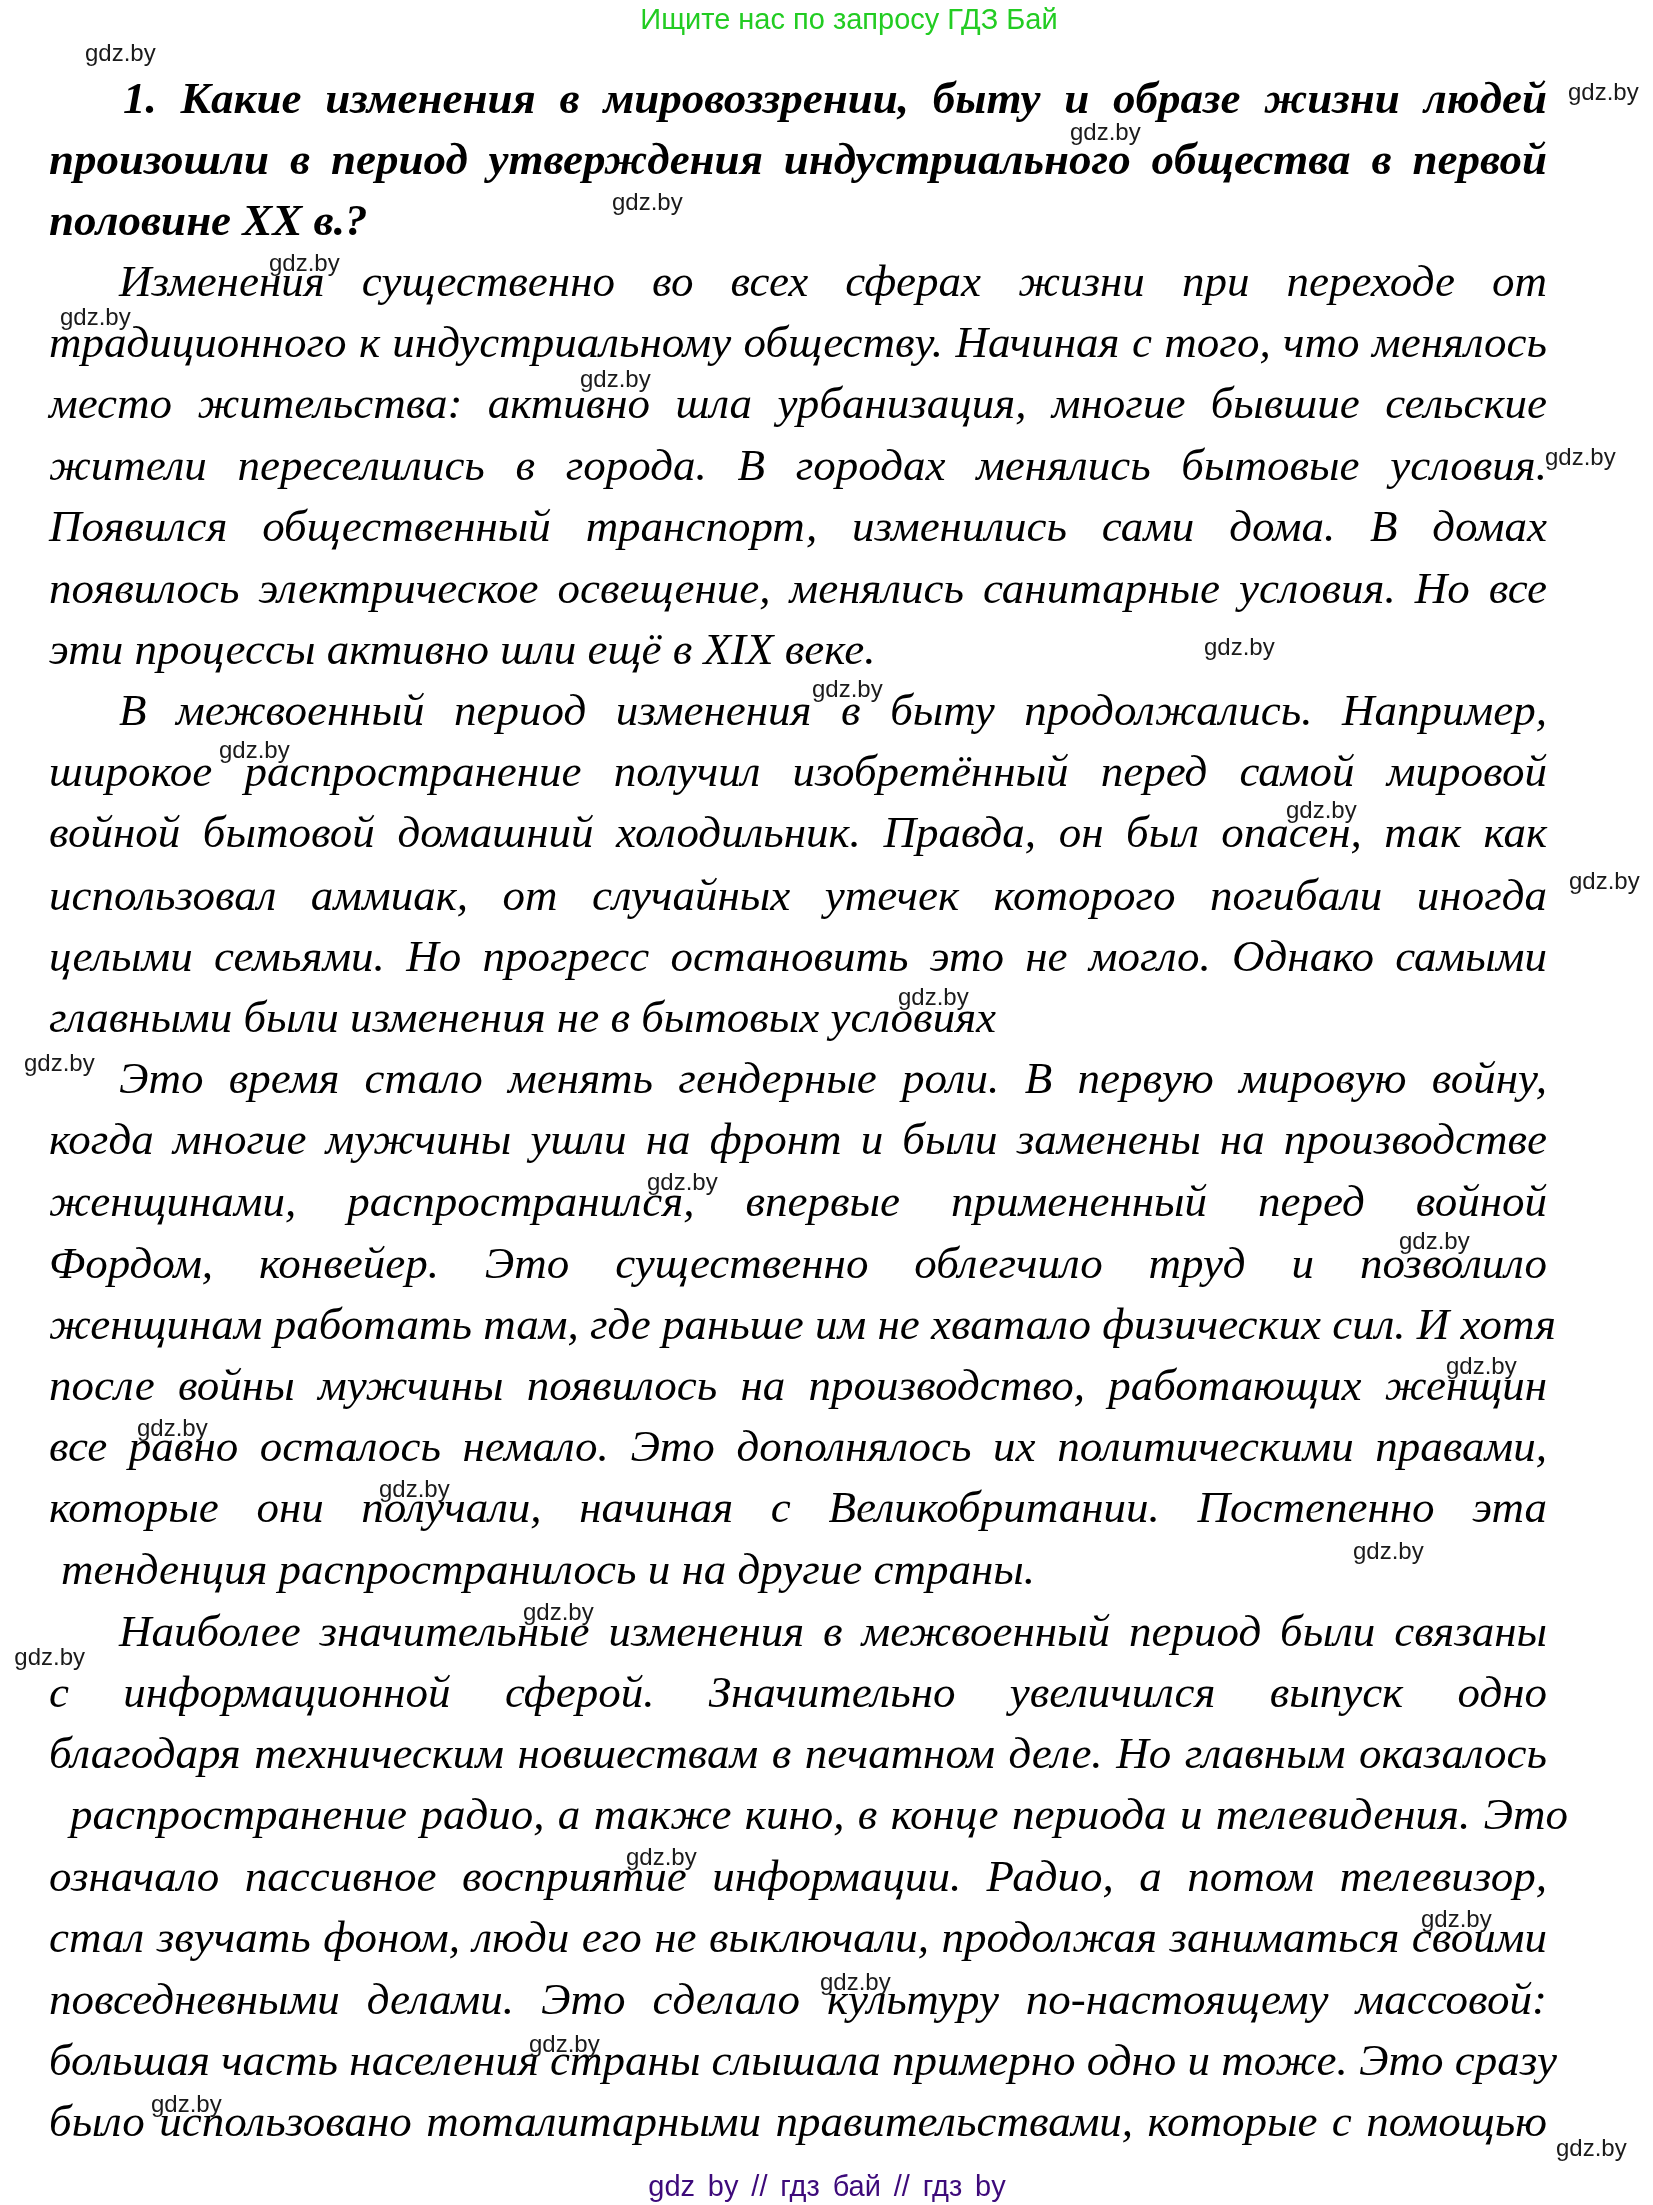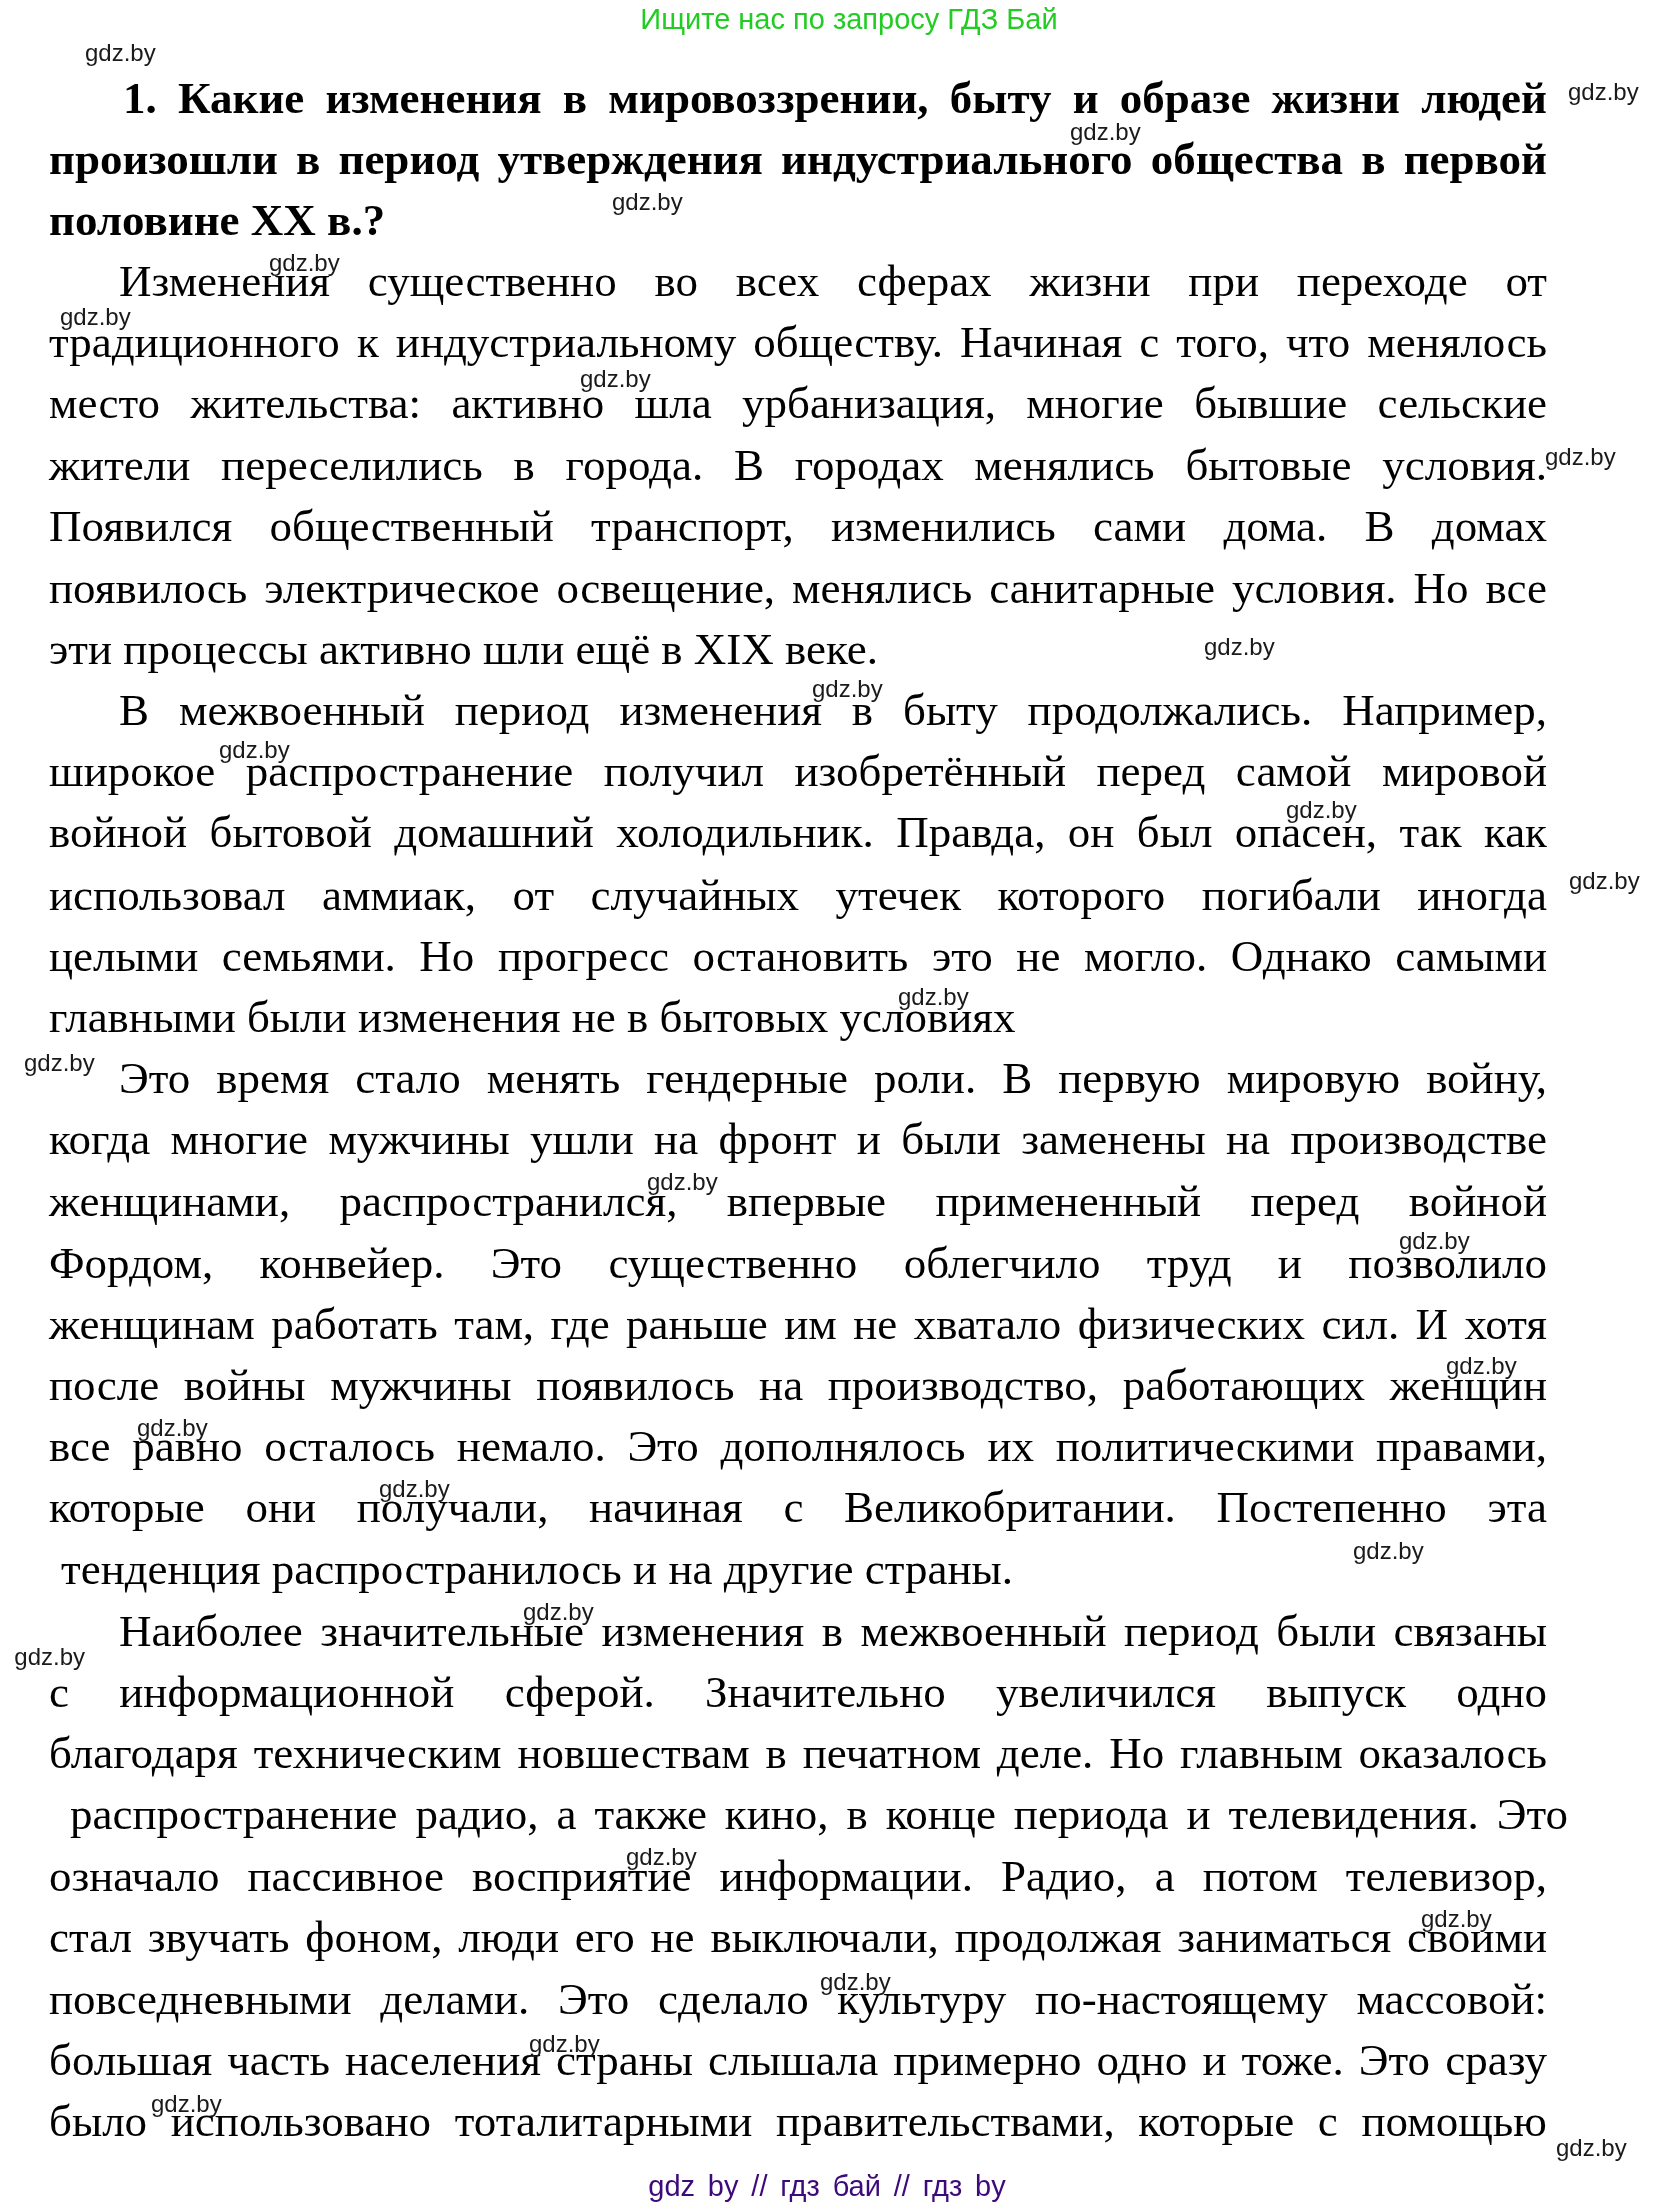--- a/index.html
+++ b/index.html
@@ -14,20 +14,21 @@
   .footer-banner {
     position: absolute; left: 0; top: 2169px; width: 1654px; text-align: center;
     font-family: "Liberation Sans", sans-serif; font-size: 29px; color: #3d0a7a;
     line-height: 35px; word-spacing: 4.8px;
   }
   .line {
     position: absolute; left: 49px; width: 1498px;
     font-family: "Liberation Serif", serif; font-size: 45px; line-height: 48px;
     color: #000; white-space: nowrap; text-align: justify; text-align-last: justify;
     height: 48px;
+    font-style: italic;
   }
   .line.last { text-align-last: left; }
   .line.title { font-weight: bold; font-size: 45px; }
   .wm {
     position: absolute; font-family: "Liberation Sans", sans-serif; font-size: 24px;
     color: #1a1a1a; line-height: 25.4px; white-space: nowrap;
   }
 </style>
 </head>
 <body>

